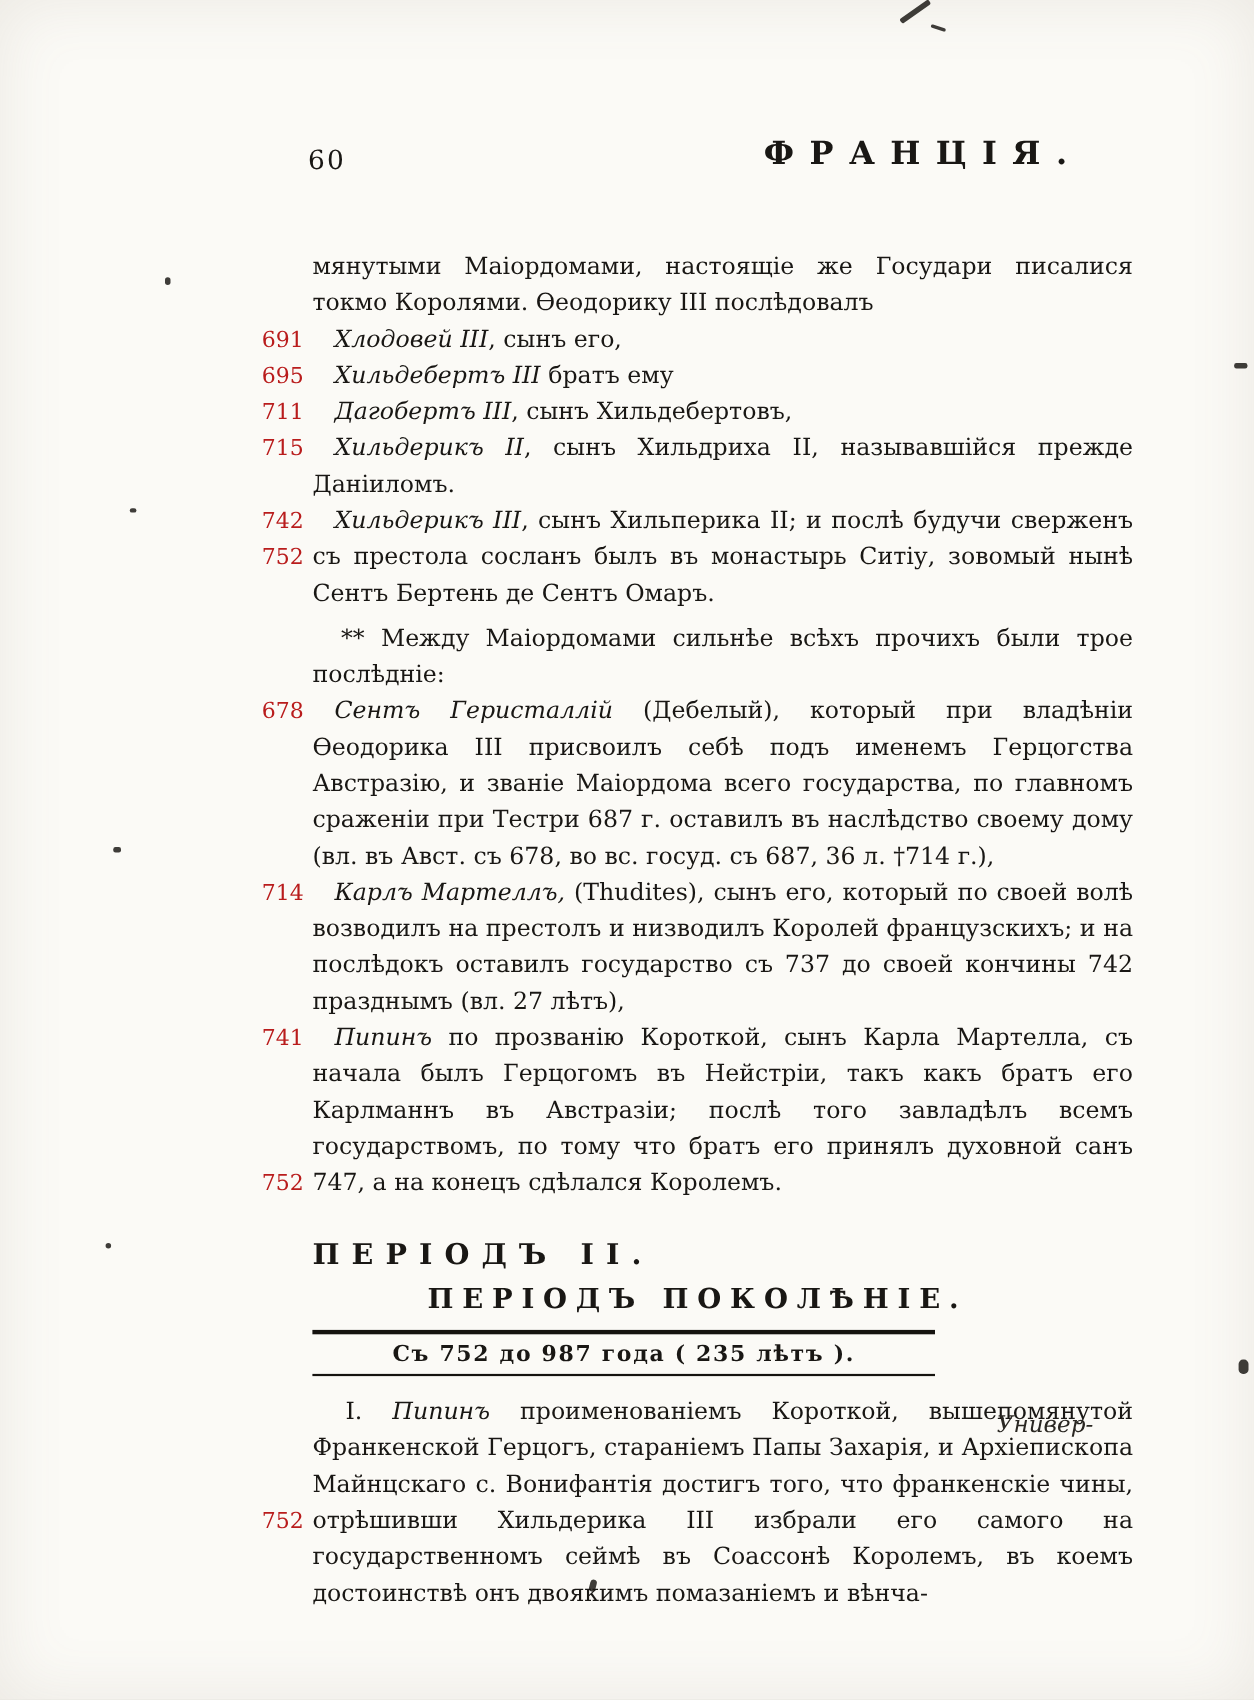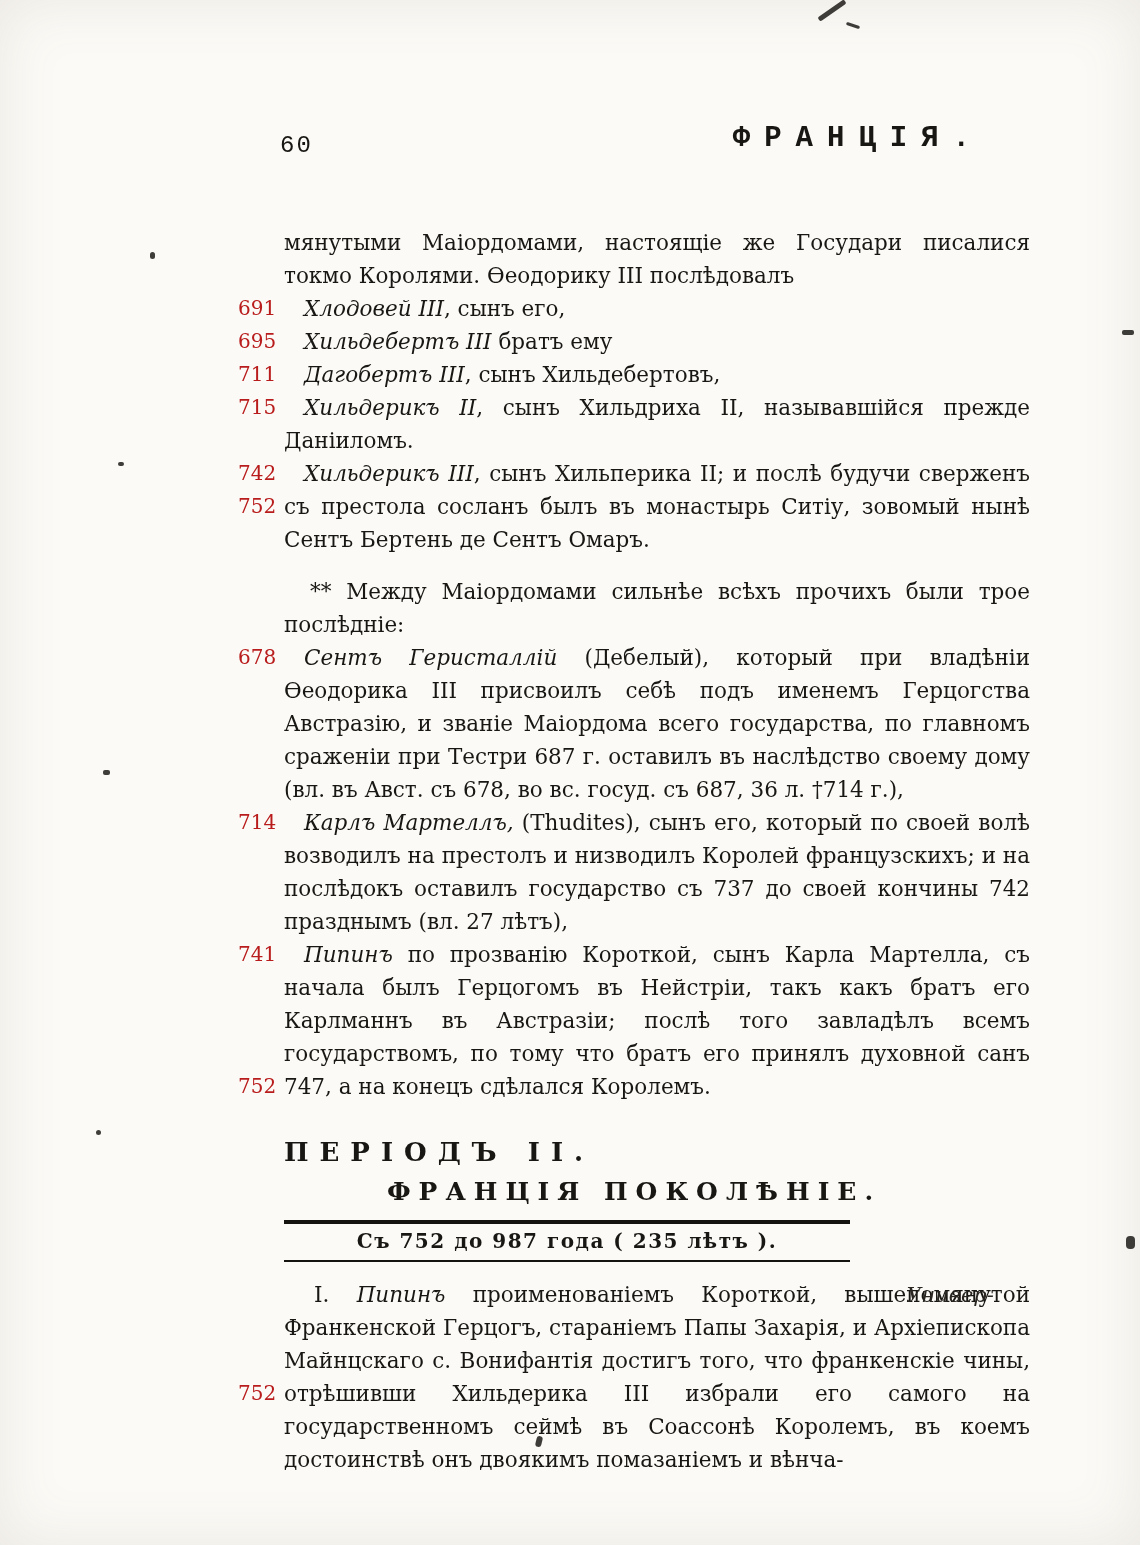--- a/index.html
+++ b/index.html
@@ -7,37 +7,37 @@
     position:relative;
     width:1140px; height:1545px;
     background:#fbfaf6;
     font-family:"DejaVu Serif", serif;
     color:#191714;
     overflow:hidden;
     box-shadow: inset 0 0 60px rgba(120,110,90,0.12);
   }
   .content { position:absolute; left:238px; top:118px; width:792px; }
 
-  .page-header { position:relative; height:52px; margin-bottom:12px;font-family:Liberation Mono, monospace; }
+  .page-header { position:relative; height:52px; margin-bottom:12px; }
   .pagenum { position:absolute; left:42px; top:14px; font-size:24px; letter-spacing:2px; }
   .title { position:absolute; left:0; right:46px; top:4px; text-align:right;
            font-size:29px; font-weight:700; letter-spacing:14px; }
 
   .row { display:grid; grid-template-columns:46px 1fr; align-items:start; }
   .years {
     font-size:20px; line-height:33px; white-space:pre-line;
     padding-top:0; color:#b91c1c;
   }
   .txt {
     margin:0; font-size:21.5px; line-height:33px;
     text-align:justify; text-justify:inter-word;
   }
   .entry-p { text-indent:20px; }
   .intro { text-indent:0;margin-top:44px; }
-  .note { text-indent:26px; margin-top:19px; }
+  .note { text-indent:26px; margin-top:8px; }
   .para-first { text-indent:30px; }
   .name { font-style:italic; }
   .prefix { font-style:normal; }
 
   .h-period { margin:34px 46px 6px 46px; text-align:left;
               font-size:26px; font-weight:700; letter-spacing:11px; }
   .h-gen    { margin:10px 46px 14px 46px; text-align:center;
               font-size:25px; font-weight:700; letter-spacing:8px; }
 
   .rulebox { margin:4px 0 16px 46px; width:746px; display:flex; flex-direction:column; align-items:flex-start; }
@@ -133,21 +133,21 @@
     <div class="row">
       <div class="years">741
 
 
 
 752</div>
       <p class="txt entry-p"><span class="name">Пипинъ</span><span> по прозванію Короткой, сынъ Карла Мартелла, съ начала былъ Герцогомъ въ Нейстріи, такъ какъ братъ его Карлманнъ въ Австразіи; послѣ того завладѣлъ всемъ государствомъ, по тому что братъ его принялъ духовной санъ 747, а на конецъ сдѣлался Королемъ.</span></p>
     </div>
 
     <h2 class="h-period">ПЕРІОДЪ II.</h2>
-    <h3 class="h-gen">ФРАНЦІЯ ПОКОЛѢНІЕ.</h3>
+    <h3 class="h-gen">ПЕРІОДЪ ПОКОЛѢНІЕ.</h3>
 
     <div class="rulebox">
       <div class="rule thick"></div>
       <div class="range">Съ 752 до 987 года ( 235 лѣтъ ).</div>
       <div class="rule thin"></div>
     </div>
 
     <div class="row">
       <div class="years">
 

